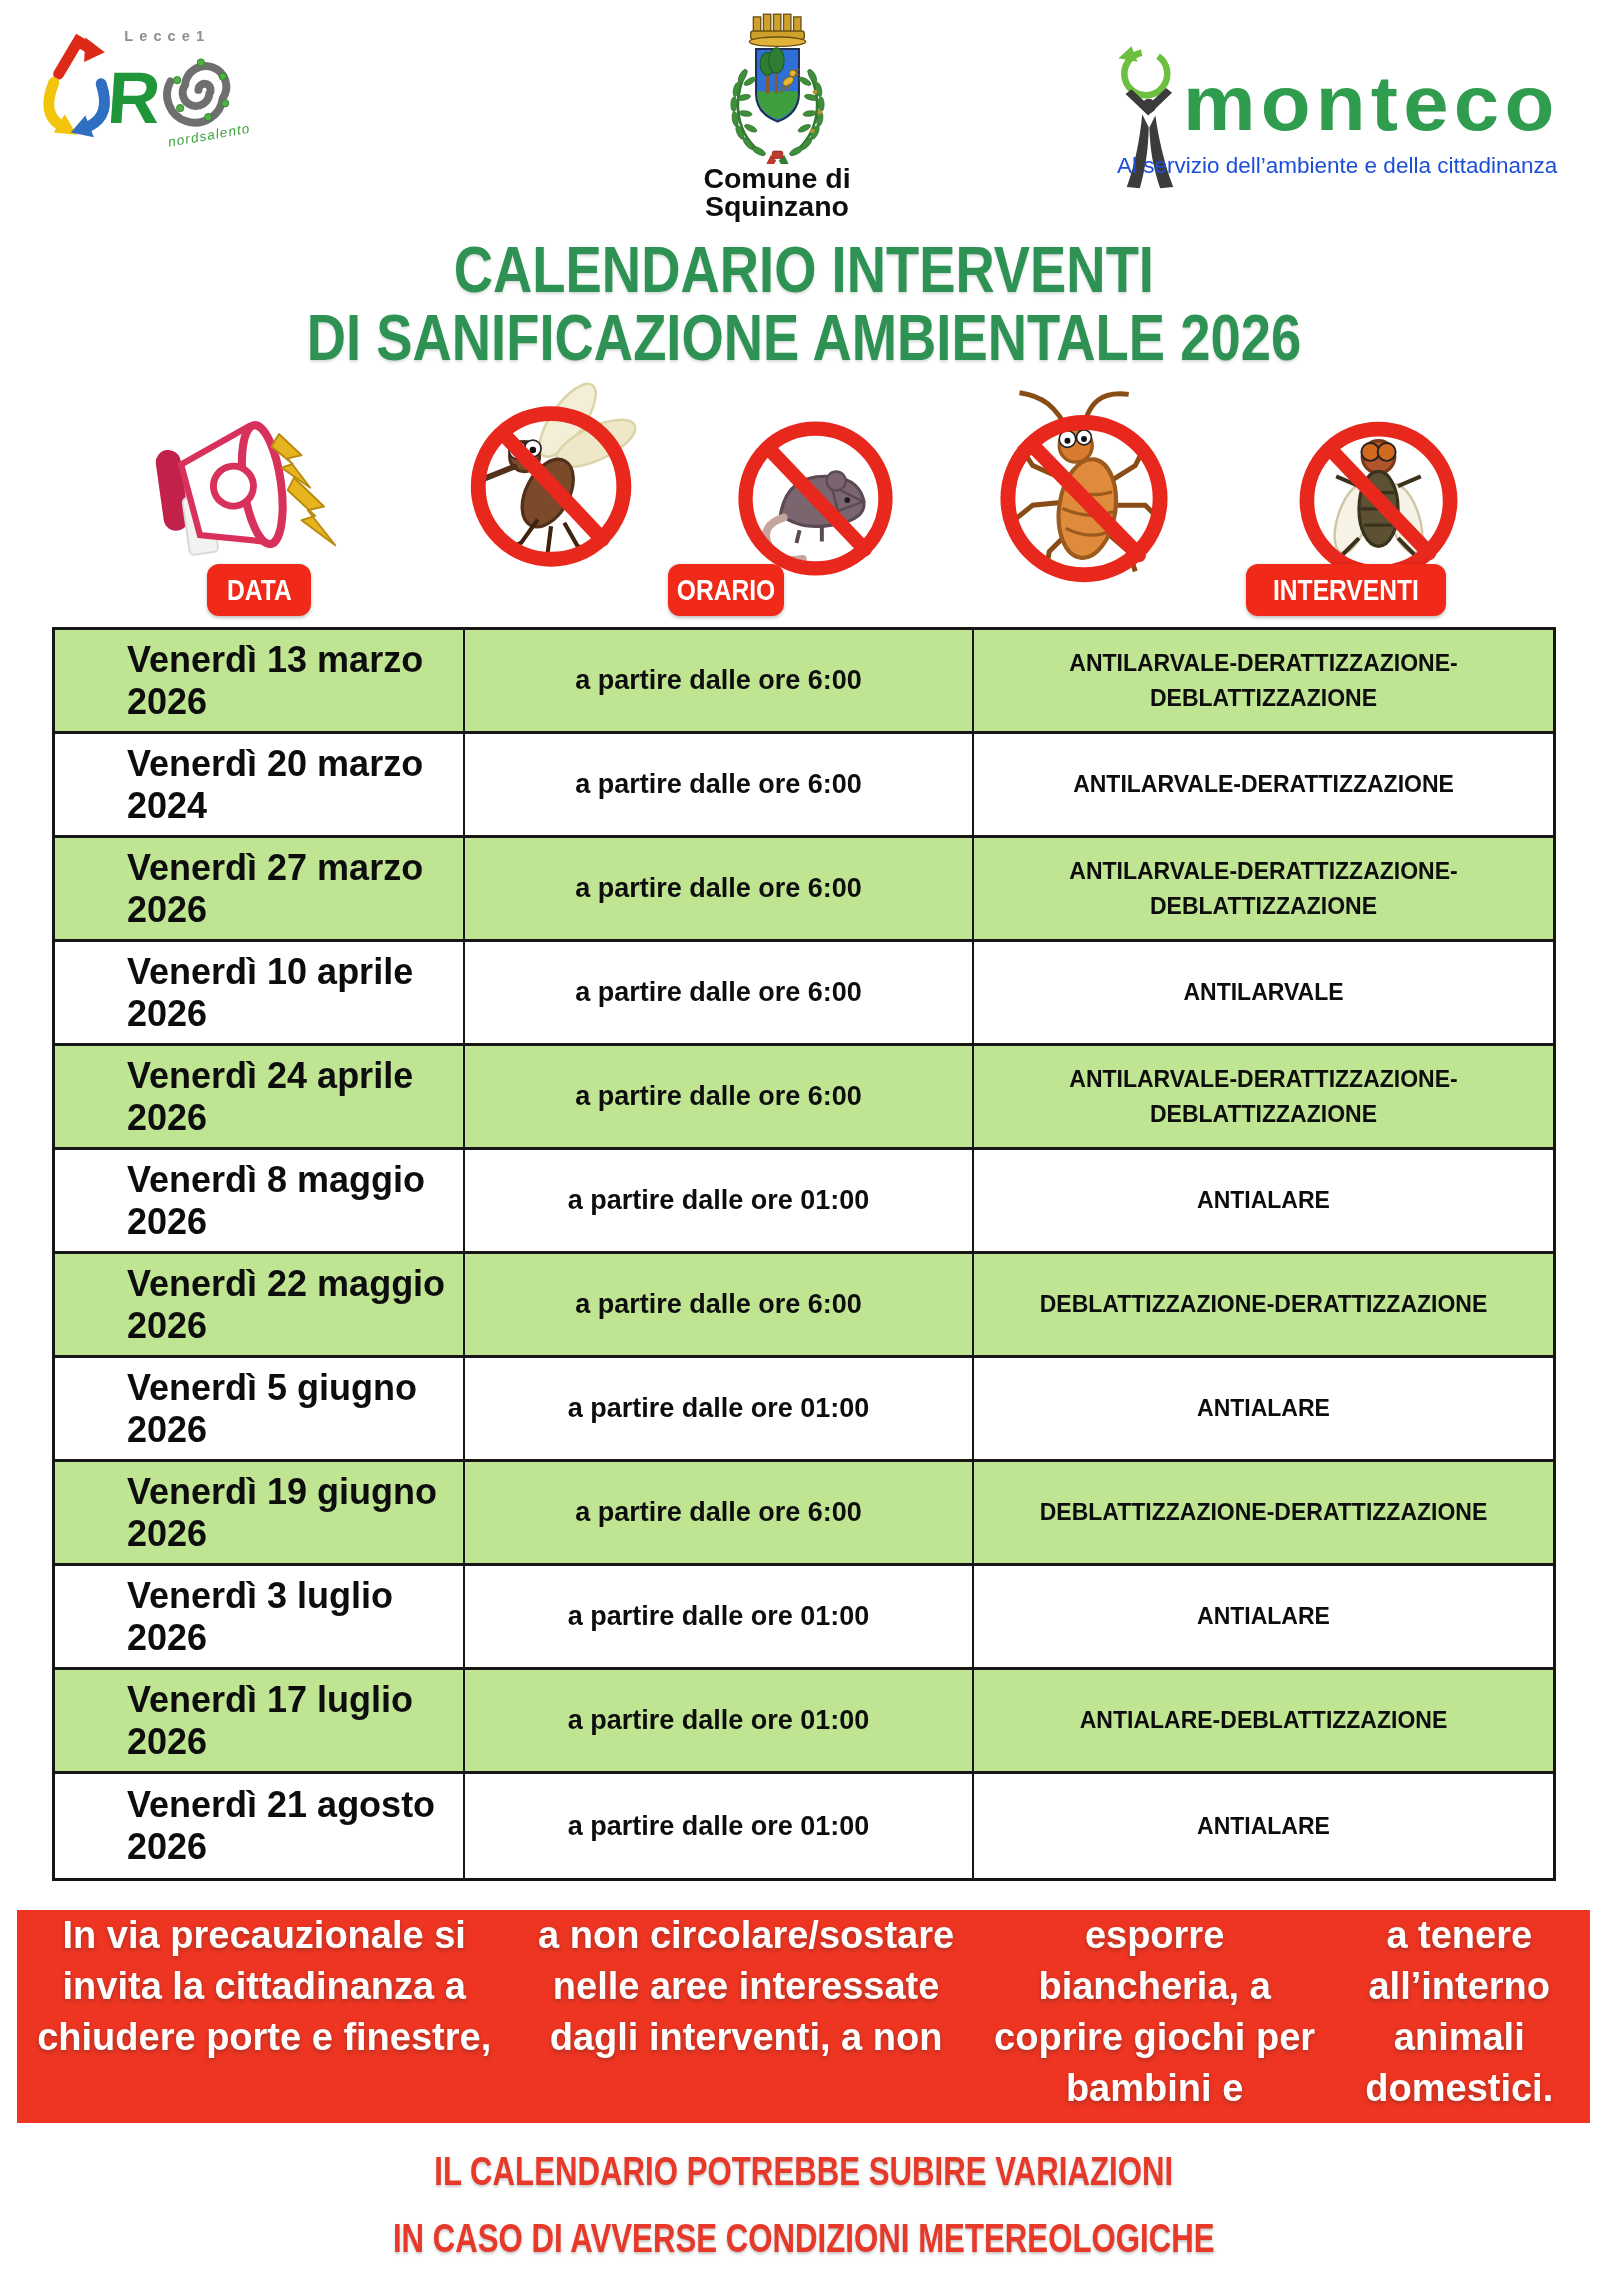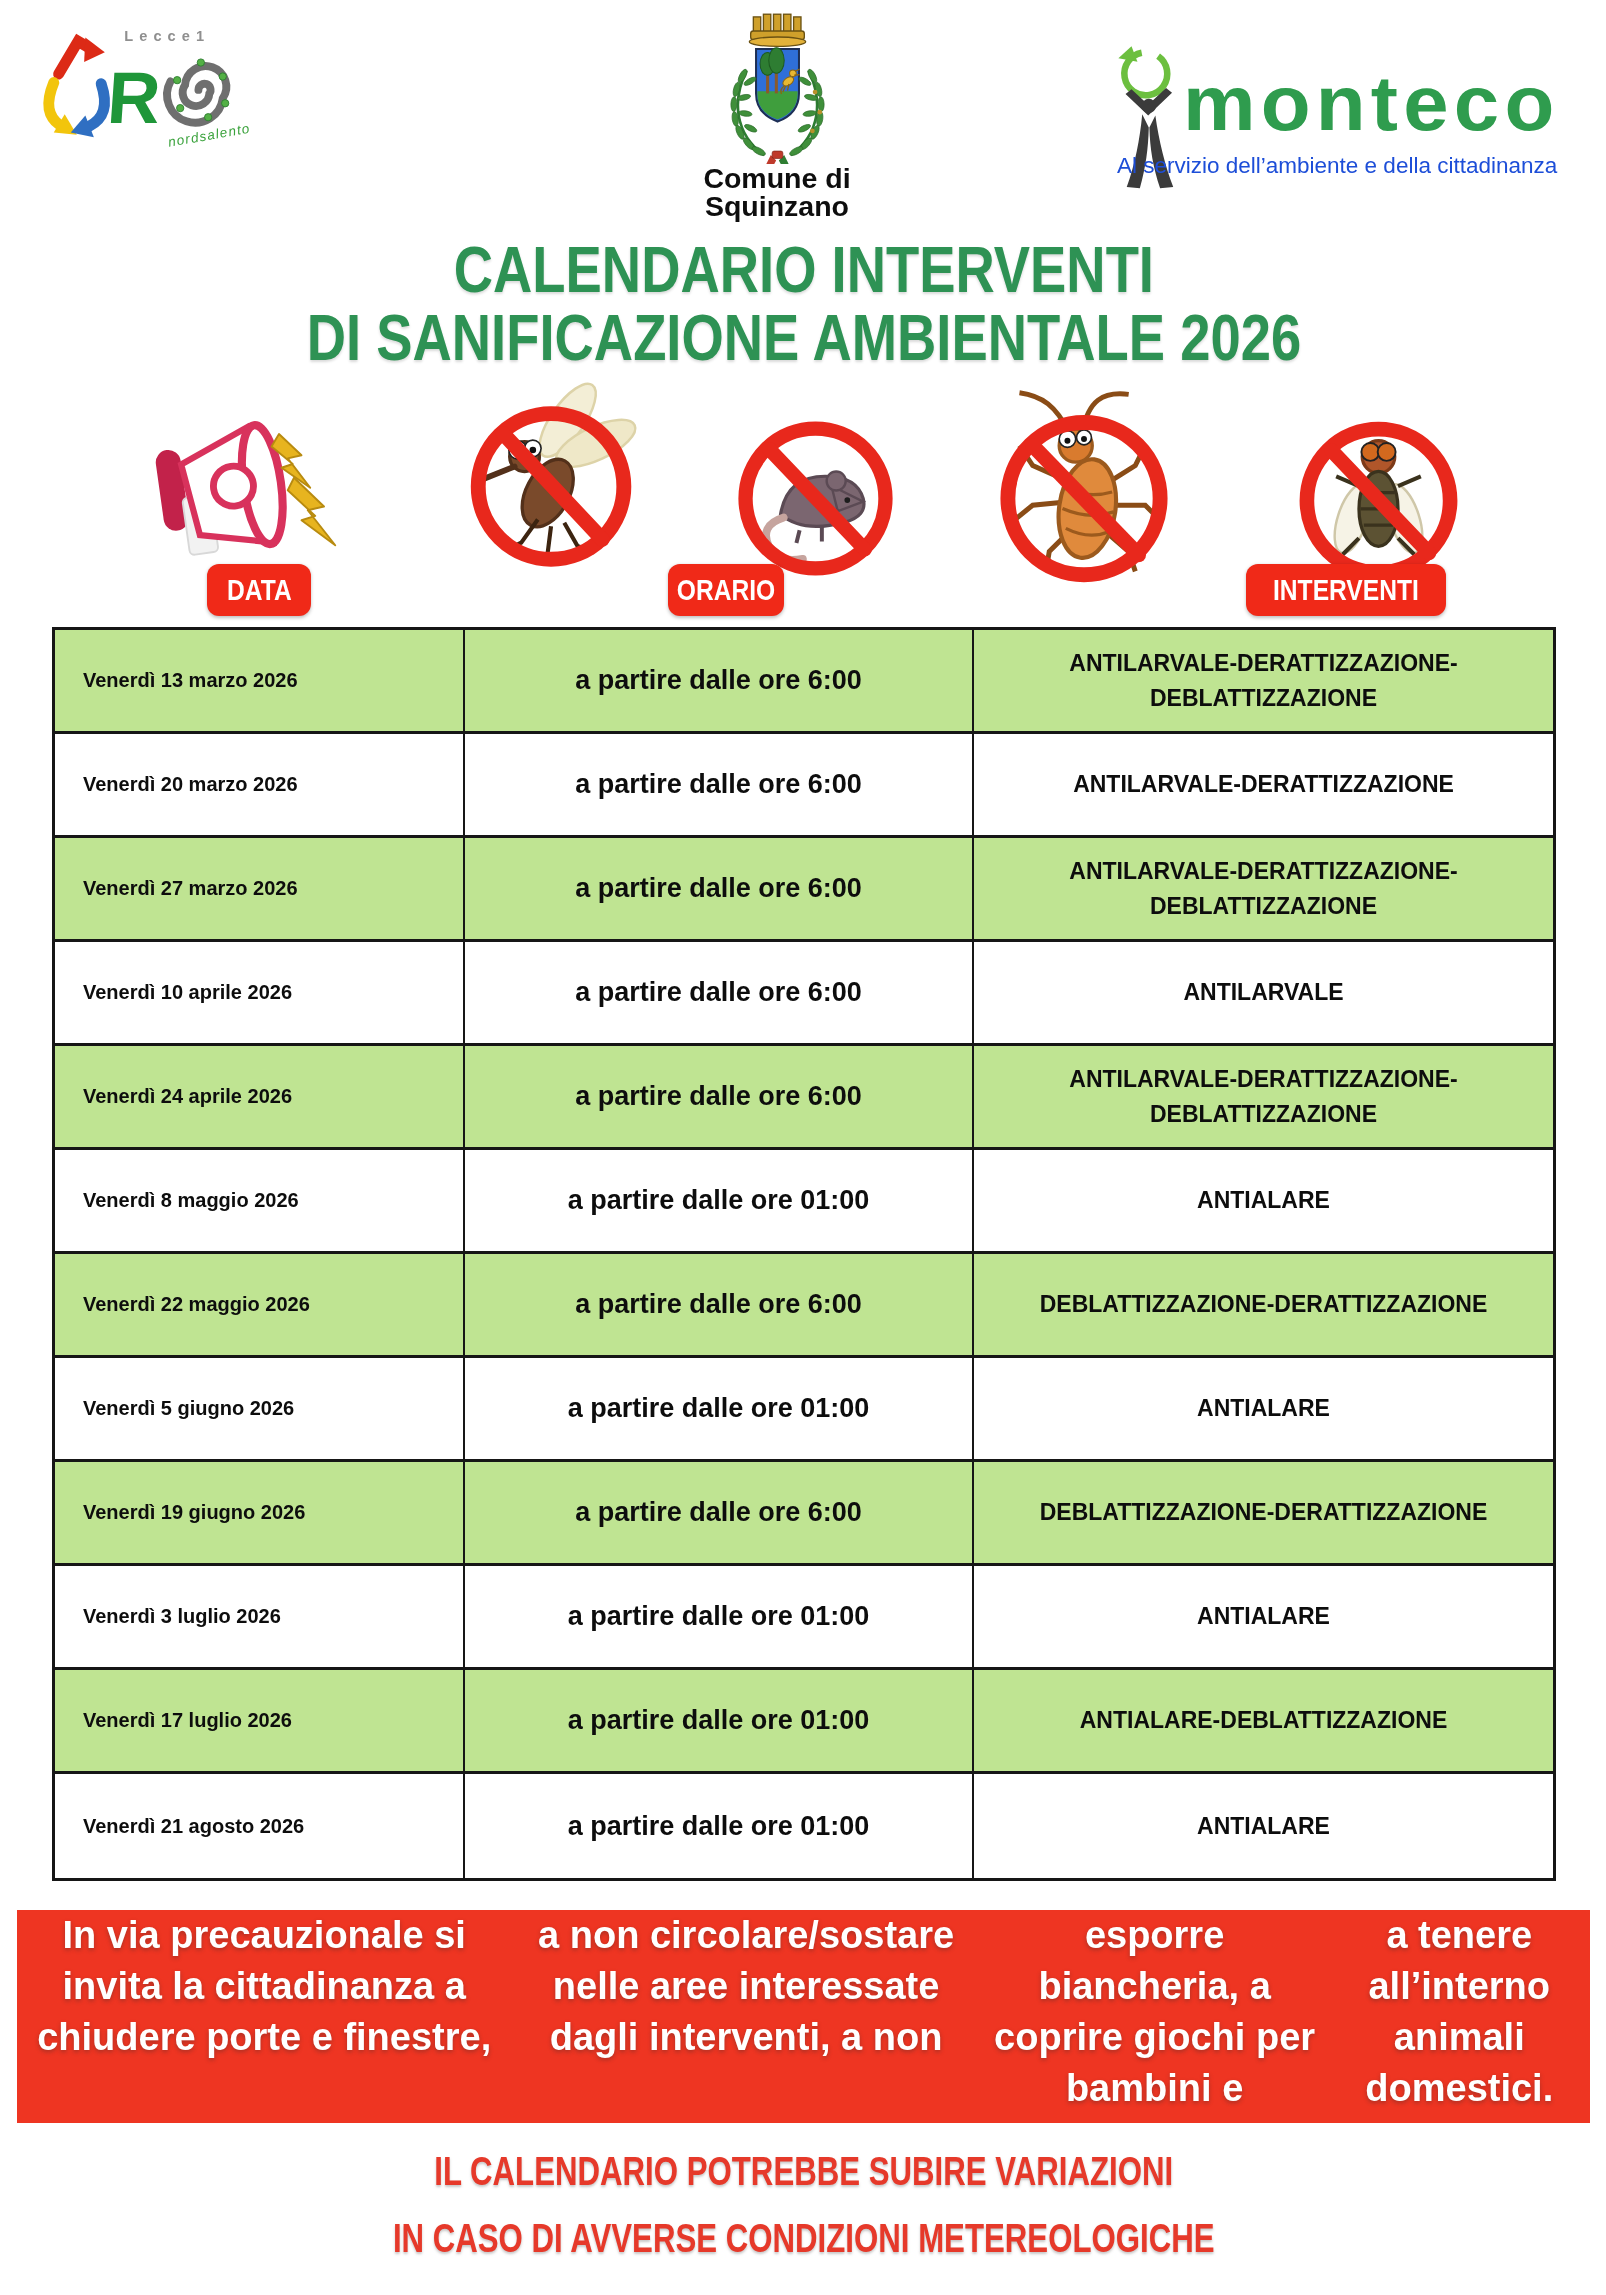--- a/index.html
+++ b/index.html
@@ -36,21 +36,21 @@
   
   .cal-table{position:absolute;left:52px;top:627px;width:1504px;
       border:3px solid var(--border-black,#161616);background:#fff;box-sizing:border-box;}
   .cal-row{display:grid;grid-template-columns:408px 509px auto;height:104px;box-sizing:border-box;
       border-bottom:3px solid var(--border-black,#161616);background:var(--row-white,#ffffff);}
   .cal-row:last-child{border-bottom:none;}
   .cal-row.green{background:var(--row-green,#bfe492);}
   .cal-cell{display:flex;align-items:center;justify-content:center;color:#0d0d0d;font-weight:bold;
       box-sizing:border-box;}
   .cal-cell + .cal-cell{border-left:2.4px solid var(--border-black,#161616);}
-  .cal-cell.data{justify-content:flex-start;padding-left:28px;font-size:20px;}
+  .cal-cell.data{justify-content:flex-start;padding-left:28px;font-size:36px;margin-left:44px;}
   .cal-cell.orario{font-size:27px;}
   .cal-cell.interventi{font-size:23px;line-height:35px;text-align:center;white-space:pre-line;}
 
   
   .notice{position:absolute;left:17px;top:1910px;width:1573px;height:213px;
       background:var(--banner-red,#ee3522);color:#ffffff;text-align:center;
       font-weight:bold;font-size:38px;line-height:51px;
       display:flex;flex-direction:row;justify-content:center;
       text-shadow:0 2.4px 4.3px rgba(40,40,40,0.35);}
 
@@ -265,21 +265,21 @@
   </div>
 
   <div class="cal-table" id="cal-table">
       <div class="cal-row green">
         <div class="cal-cell data">Venerdì 13 marzo 2026</div>
         <div class="cal-cell orario">a partire dalle ore 6:00</div>
         <div class="cal-cell interventi">ANTILARVALE-DERATTIZZAZIONE-
 DEBLATTIZZAZIONE</div>
       </div>
       <div class="cal-row">
-        <div class="cal-cell data">Venerdì 20 marzo 2026</div>
+        <div class="cal-cell data">Venerdì 20 marzo 2024</div>
         <div class="cal-cell orario">a partire dalle ore 6:00</div>
         <div class="cal-cell interventi">ANTILARVALE-DERATTIZZAZIONE</div>
       </div>
       <div class="cal-row green">
         <div class="cal-cell data">Venerdì 27 marzo 2026</div>
         <div class="cal-cell orario">a partire dalle ore 6:00</div>
         <div class="cal-cell interventi">ANTILARVALE-DERATTIZZAZIONE-
 DEBLATTIZZAZIONE</div>
       </div>
       <div class="cal-row">

